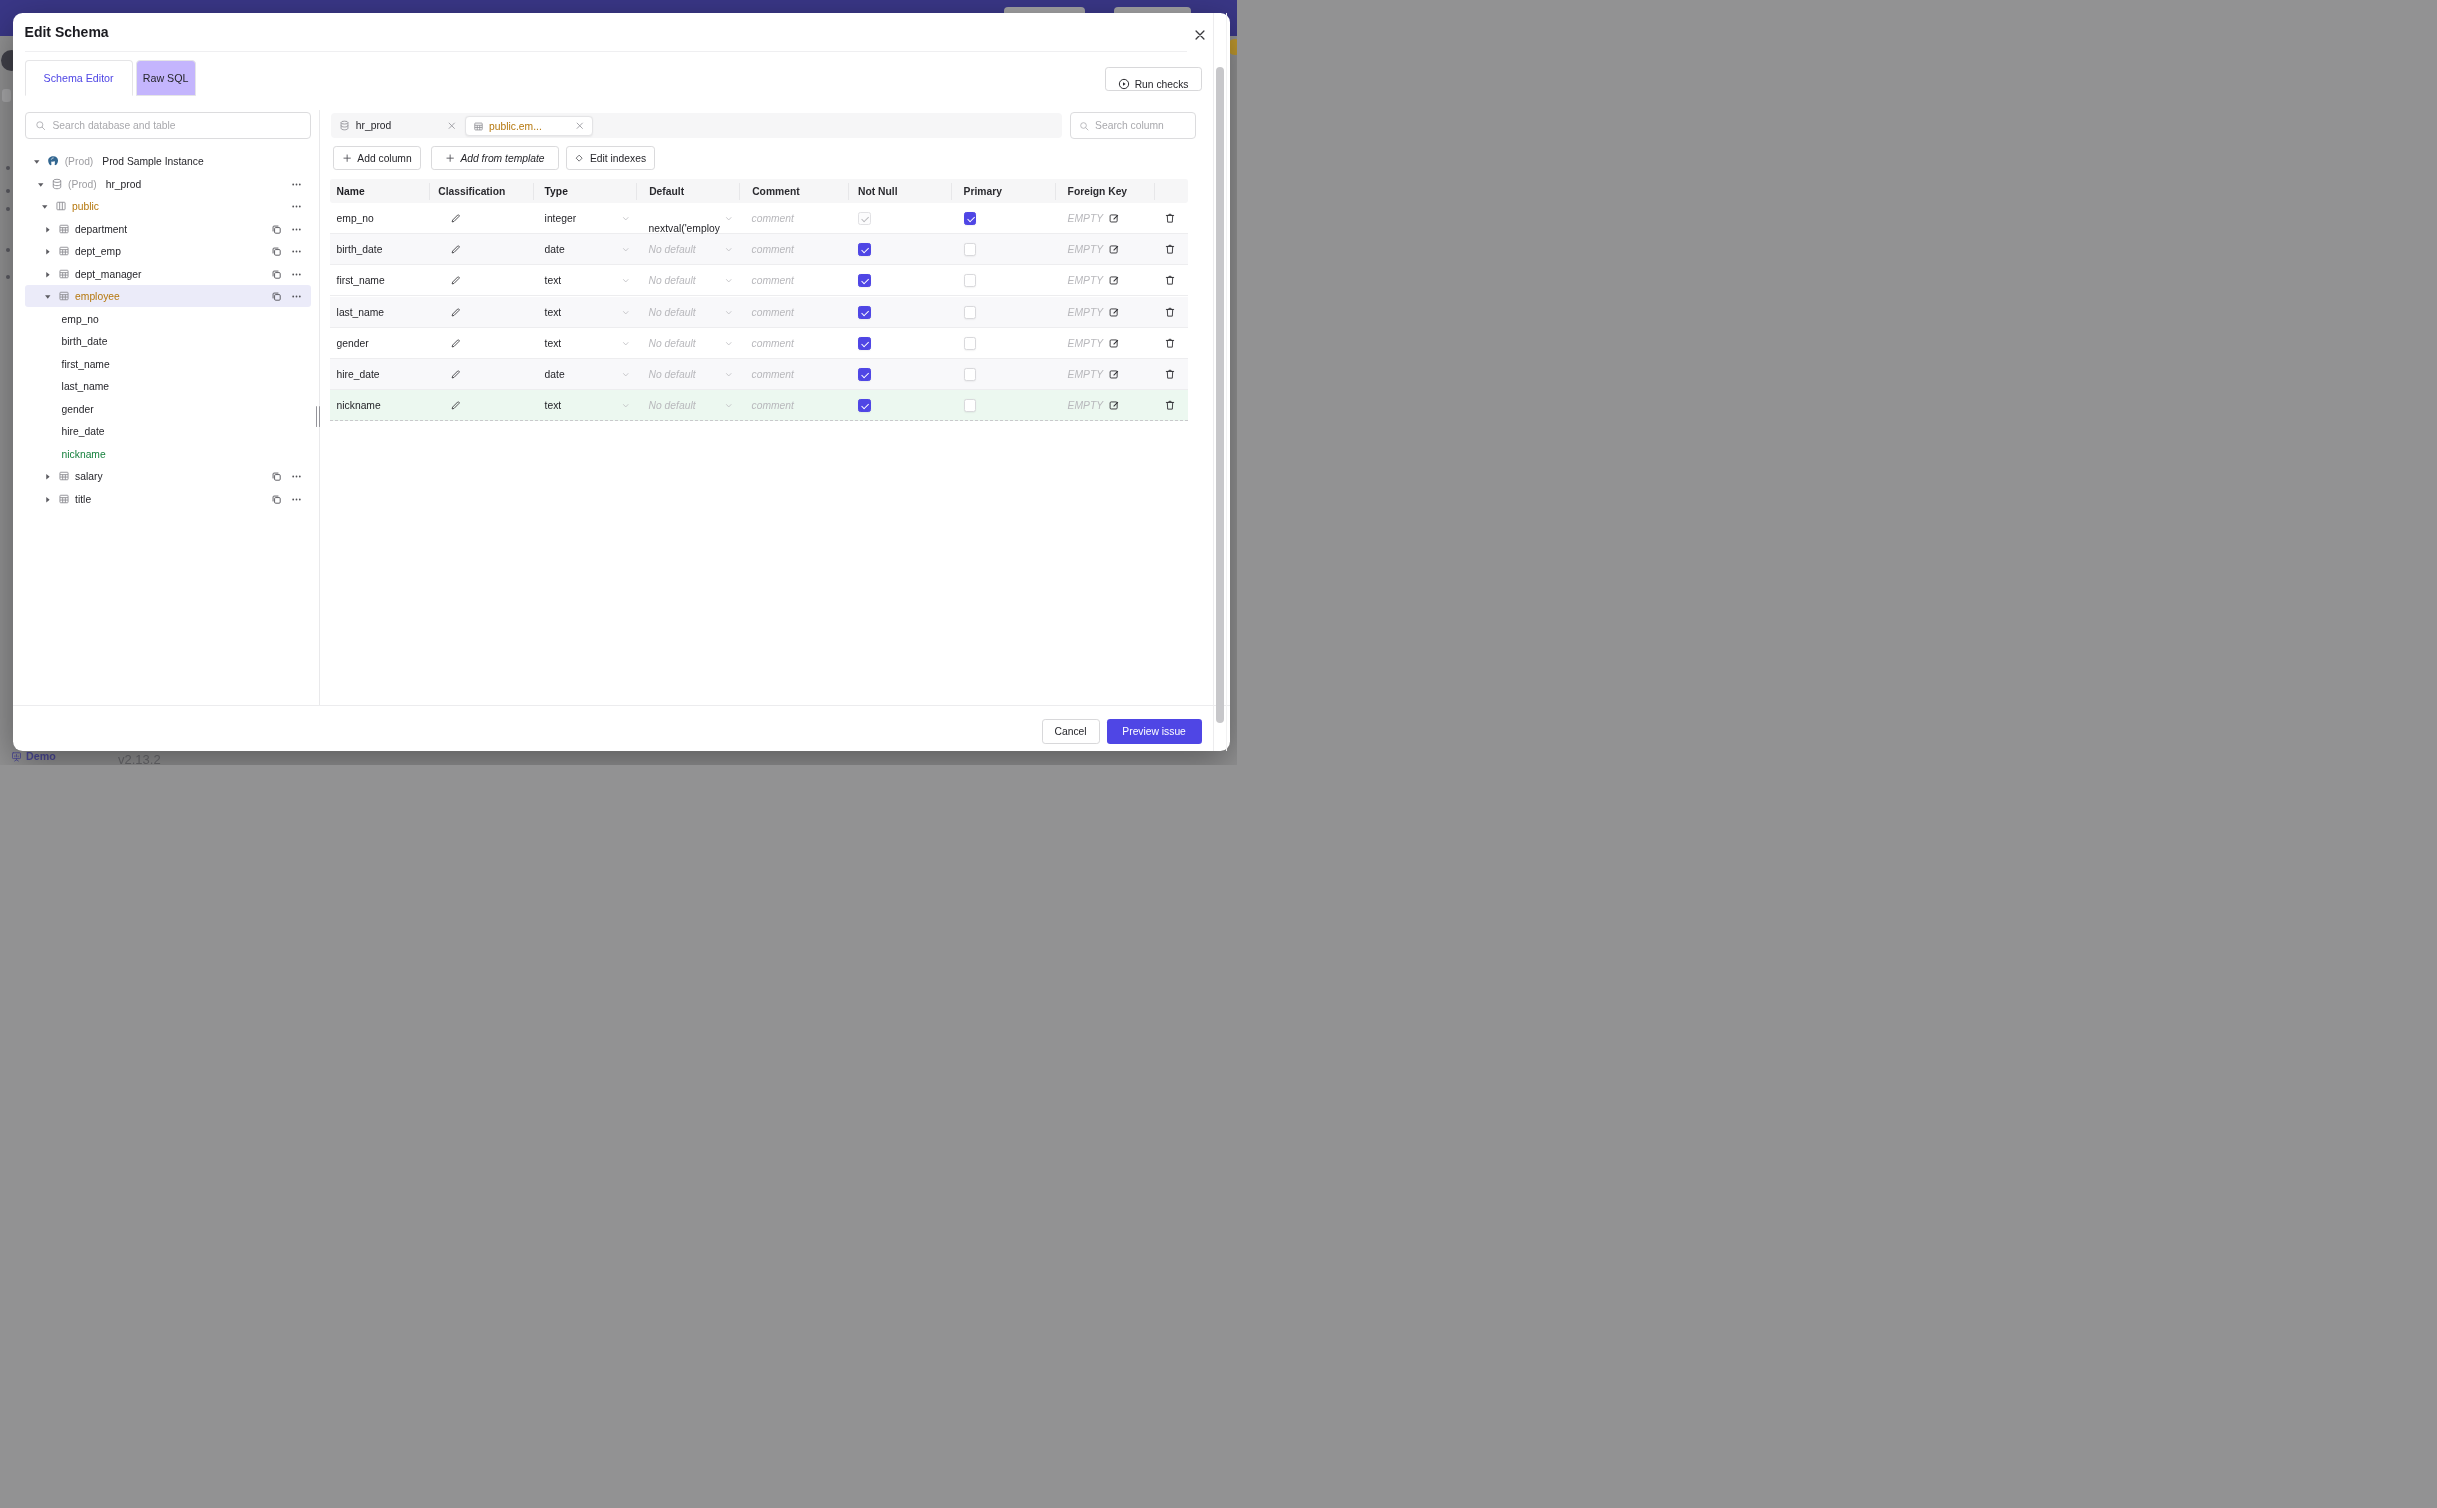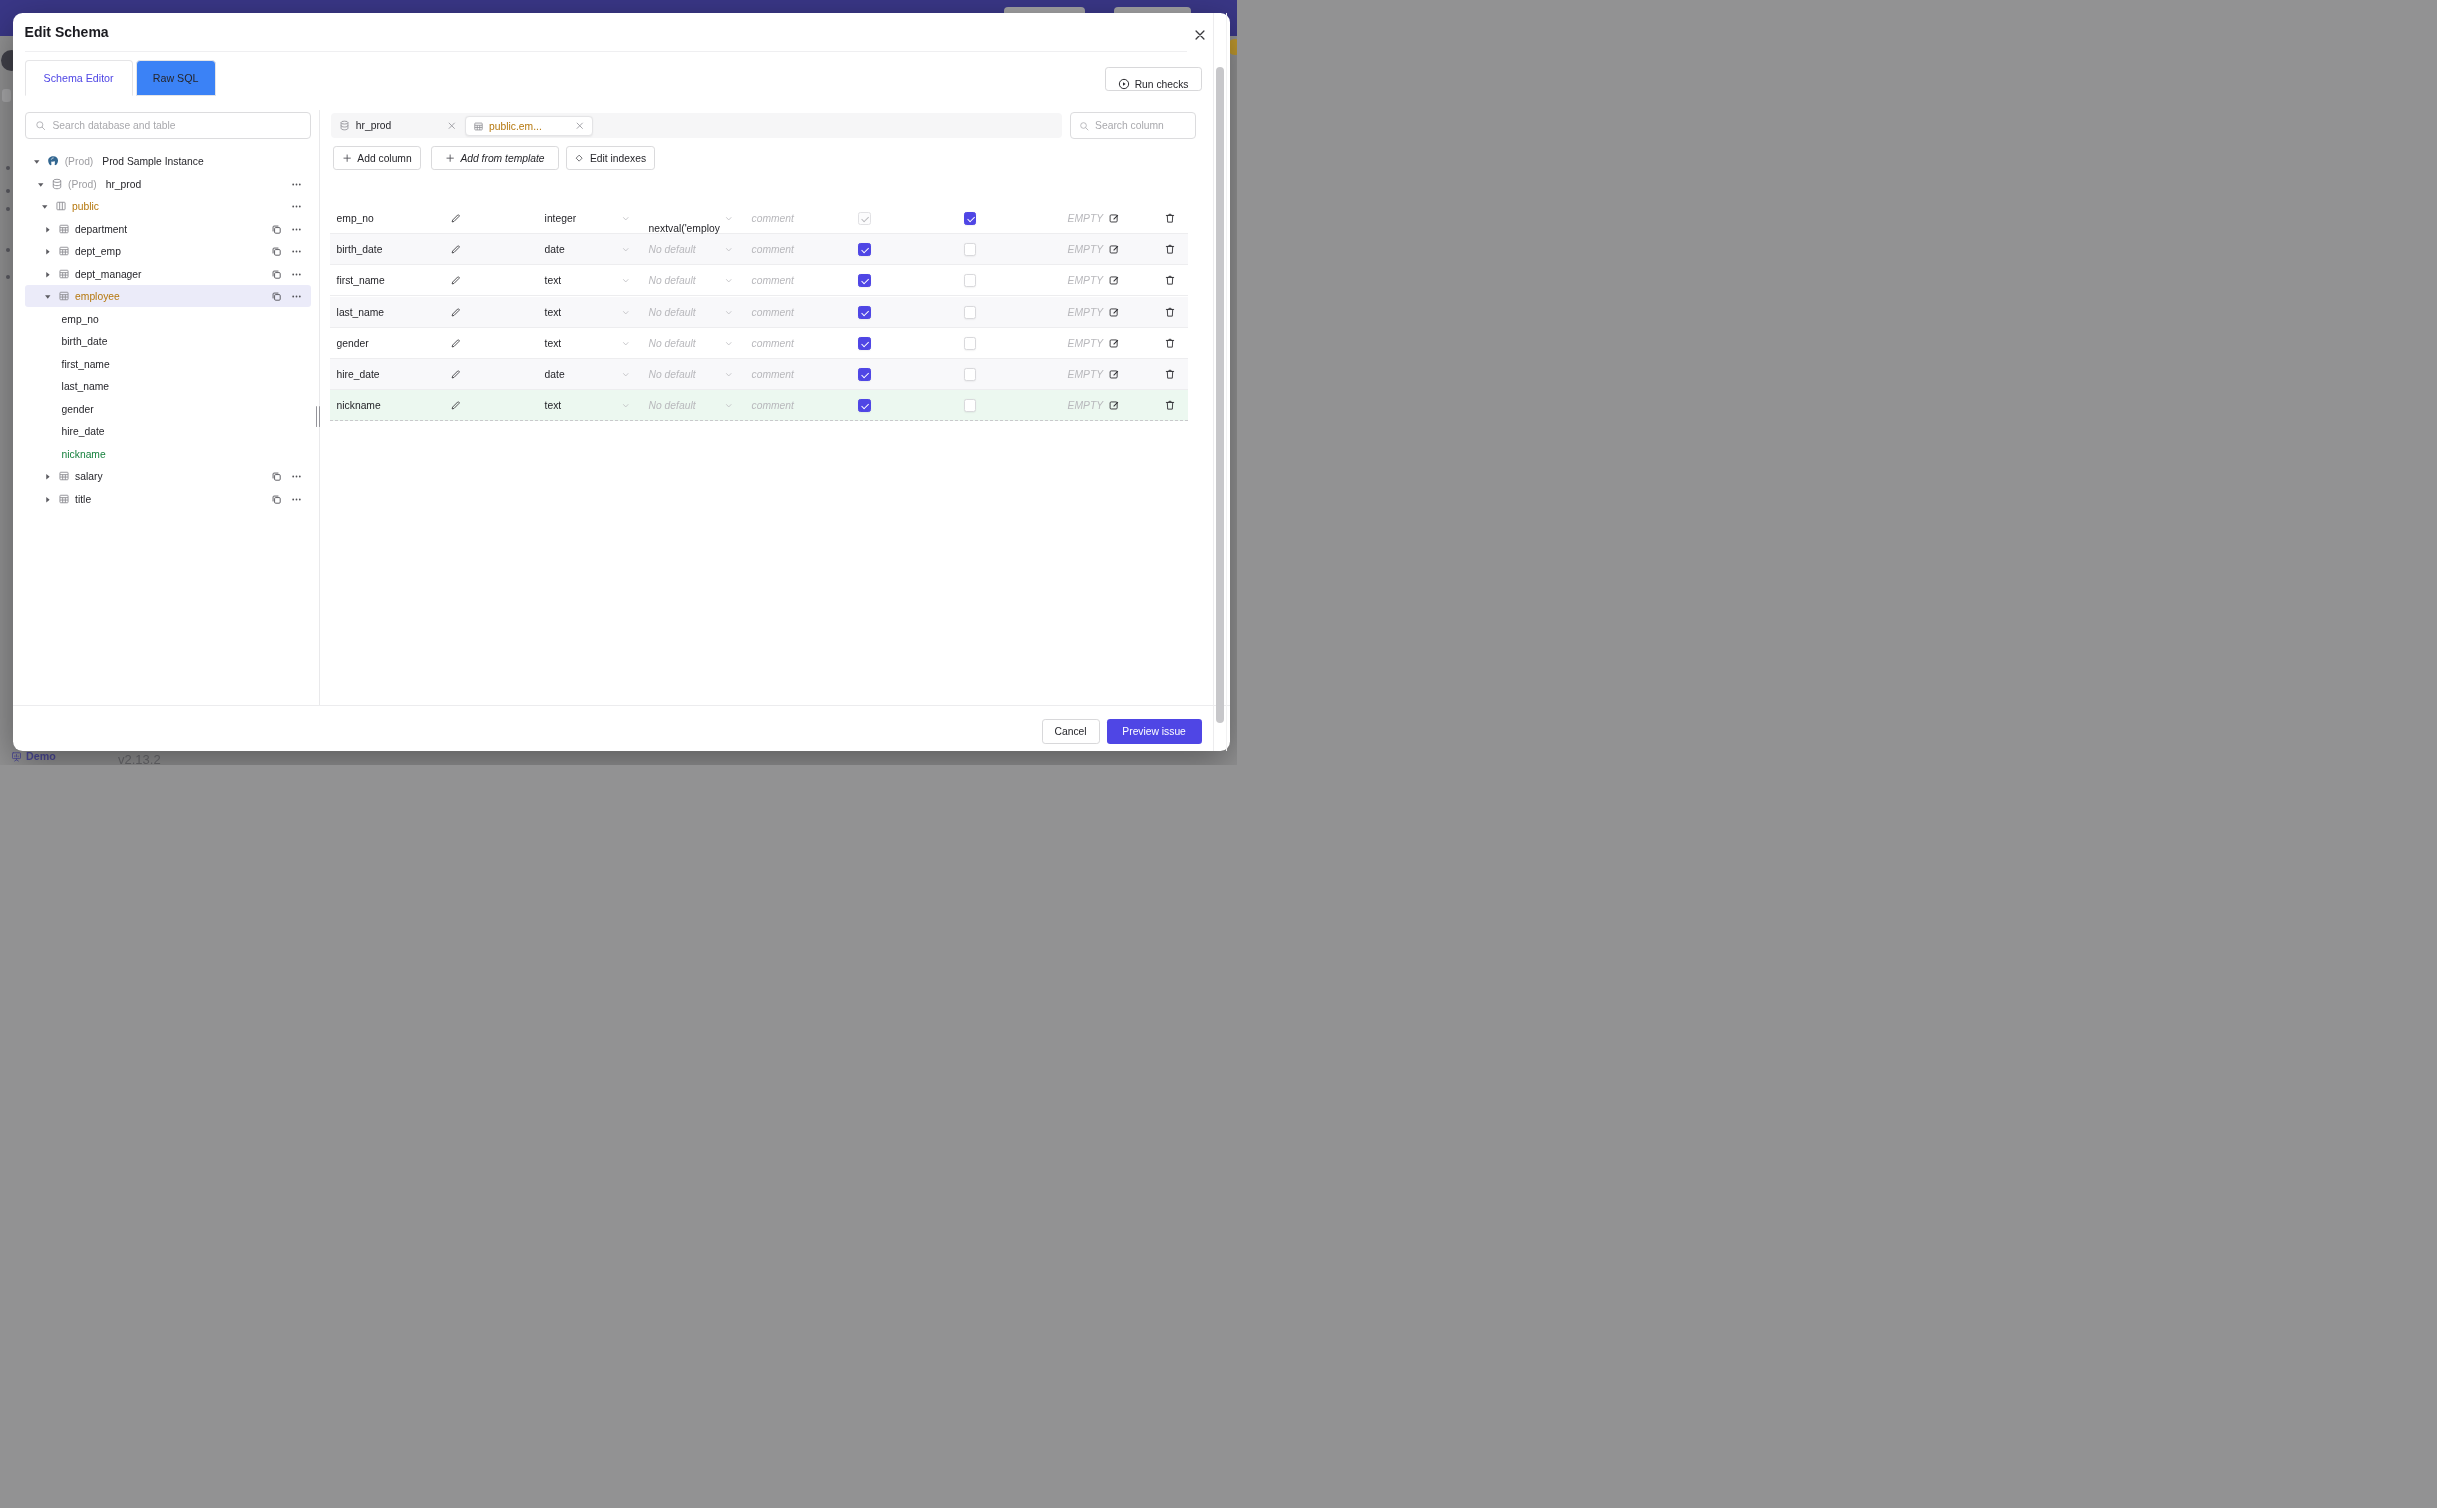--- a/index.html
+++ b/index.html
@@ -25,21 +25,21 @@
   
   #modal { position:absolute; left:12.6px; top:13.4px; width:1217px; height:738px; background:#fff;
            border-radius:9.5px; box-shadow:0 11px 38px rgba(0,0,0,.38); z-index:10; }
   #modal-title { position:absolute; left:12px; top:11px; font-size:14px; font-weight:bold; color:#1b1b20; }
   #close-x { position:absolute; left:1179px; top:12.6px; width:17.4px; height:17.4px; color:#3a3a3e; cursor:pointer; display:flex; align-items:center; justify-content:center; }
   #hdr-divider { position:absolute; left:12px; top:38px; width:1162px; height:0.8px; background:#efeff1; }
 
   .tab { position:absolute; top:47px; height:36px; border:0.8px solid #e5e5e7; border-radius:4px 4px 0 0;
          display:flex; align-items:center; justify-content:center; font-size:10.7px; cursor:pointer; }
   #tab-schema { left:12px; width:108px; background:#fff; border-bottom-color:#fff; color:#4f46e5; }
-  #tab-rawsql { left:123px; width:80px; background:#3b82f6; color:#26262b; }
+  #tab-rawsql { left:123px; width:60px; background:#c4b5fd; color:#26262b; }
 
   #run-checks { position:absolute; left:1092px; top:54px; width:97px; height:24px; border:0.8px solid #d8d8da; border-radius:3.2px;
                 background:#fff; display:flex; align-items:flex-end; justify-content:center; gap:5px; font-size:10.3px; color:#26262b; cursor:pointer; }
 
   .search-box { position:absolute; border:0.8px solid #dcdcde; border-radius:4px; background:#fff; display:flex; align-items:center; }
   .search-box input { border:none; outline:none; background:transparent; font-family:inherit; font-size:10.3px; color:#26262b; width:100%; }
   .search-box input::placeholder { color:#a9a9ad; }
   #search-db { left:12px; top:99px; width:286px; height:27px; padding:0 8px 0 9.5px; gap:6.3px; }
   #search-col { left:1057px; top:99px; width:126px; height:27px; padding:0 6.3px 0 8.7px; gap:5.5px; }
   .mag { color:#b3b3b7; }
@@ -468,20 +468,31 @@
     <span>Edit indexes</span>
   </div>
 
   <div id="search-col" class="search-box">
     <svg class="ic mag" width="10.3" height="10.3" viewBox="0 0 13 13">
         <use href="#i-search"></use>
       </svg>
     <input placeholder="Search column" style="">
   </div>
 
+  <div id="grid-header">
+    <div class="c name">Name</div>
+    <div class="c cls" style="padding-left:8.7px">Classification</div>
+    <div class="c typ">Type</div>
+    <div class="c def" style="padding-left:12.6px">Default</div>
+    <div class="c com" style="padding-left:12.6px">Comment</div>
+    <div class="c nn">Not Null</div>
+    <div class="c pri">Primary</div>
+    <div class="c fk">Foreign Key</div>
+    <div class="c actn"></div>
+  </div>
 
   <div class="xrow" style="top:190px">
     <div class="c name">
         <span>emp_no</span>
       </div>
     <div class="c cls">
         <button class="icb">
           <svg class="ic" width="11" height="11" viewBox="0 0 14 14">
             <use href="#i-pencil"></use>
           </svg>

